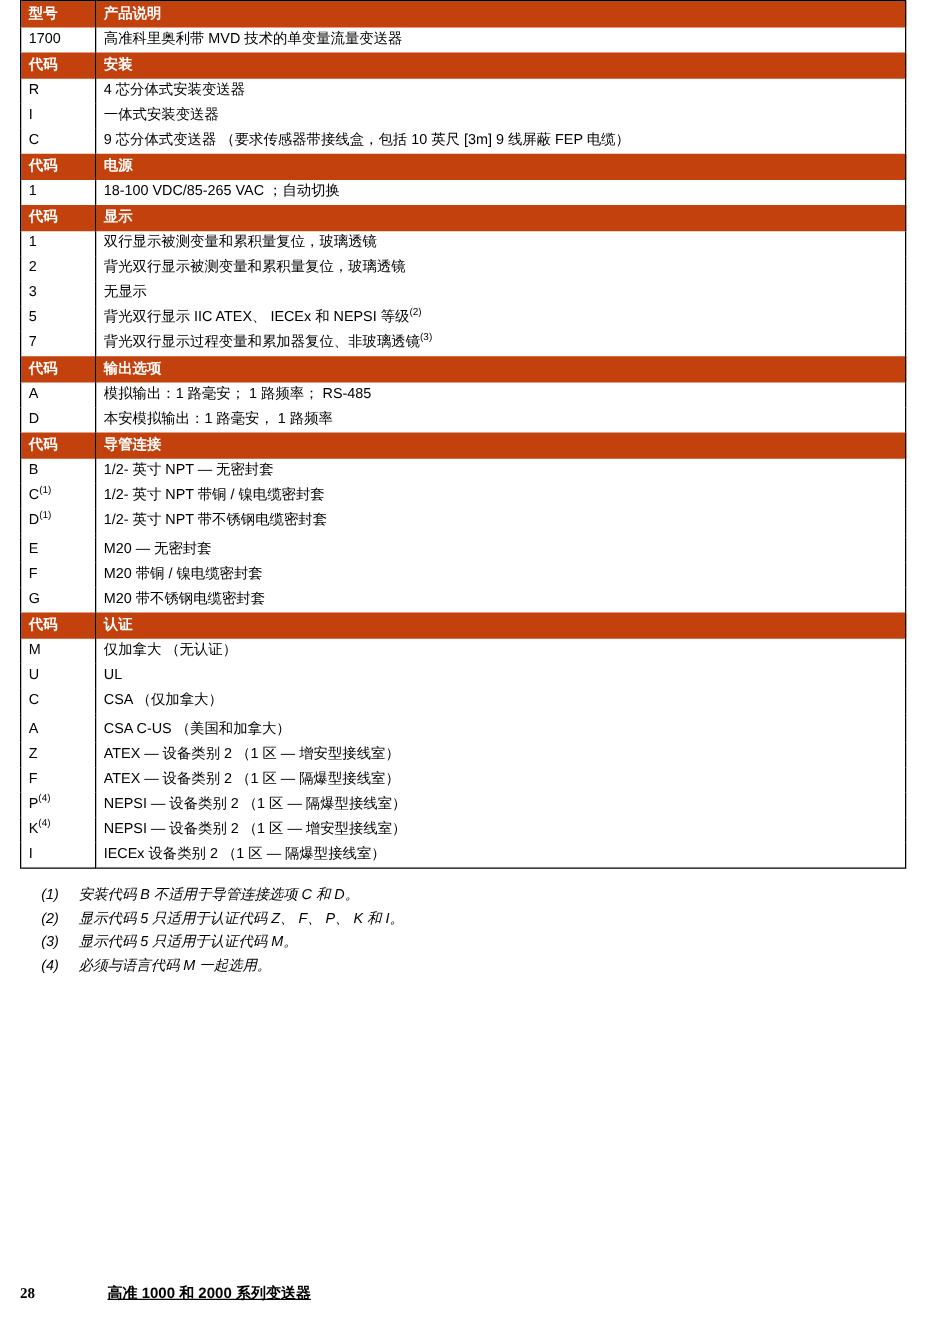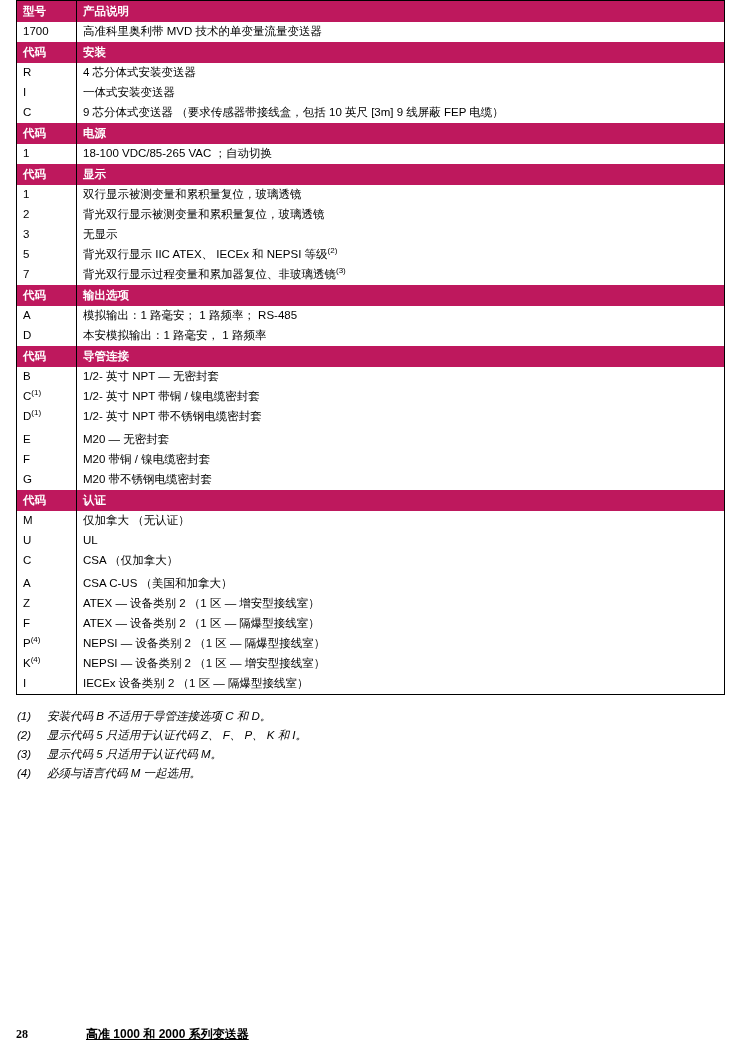--- a/index.html
+++ b/index.html
@@ -35,21 +35,21 @@
   }
   table.spec td {
     border-left: 1px solid #000;
     border-right: 1px solid #000;
     padding: 2px 6px 3px 6px;
     font-size: 11.5px;
     line-height: 15px;
     vertical-align: top;
   }
   tr.header td {
-    background: #be185d;
+    background: #c2410c;
     color: #ffffff;
     font-weight: bold;
     font-size: 11.5px;
     padding-top: 3px;
     padding-bottom: 3px;
     border-left: 1px solid #000;
     border-right: 1px solid #000;
   }
   .col-code {
     width: 60px;
@@ -66,21 +66,21 @@
     padding: 4px 6px 5px 6px;
     border-top: 1px solid #000;
   }
   sup {
     font-size: 8px;
     vertical-align: super;
     line-height: 0;
   }
   .footnotes {
     margin-top: 12px;
-    margin-left: 1px;
+    margin-left: 17px;
   }
   .footnote {
     font-size: 11.5px;
     font-style: italic;
     line-height: 19px;
   }
   .footnote .fn-num {
     display: inline-block;
     width: 30px;
   }

